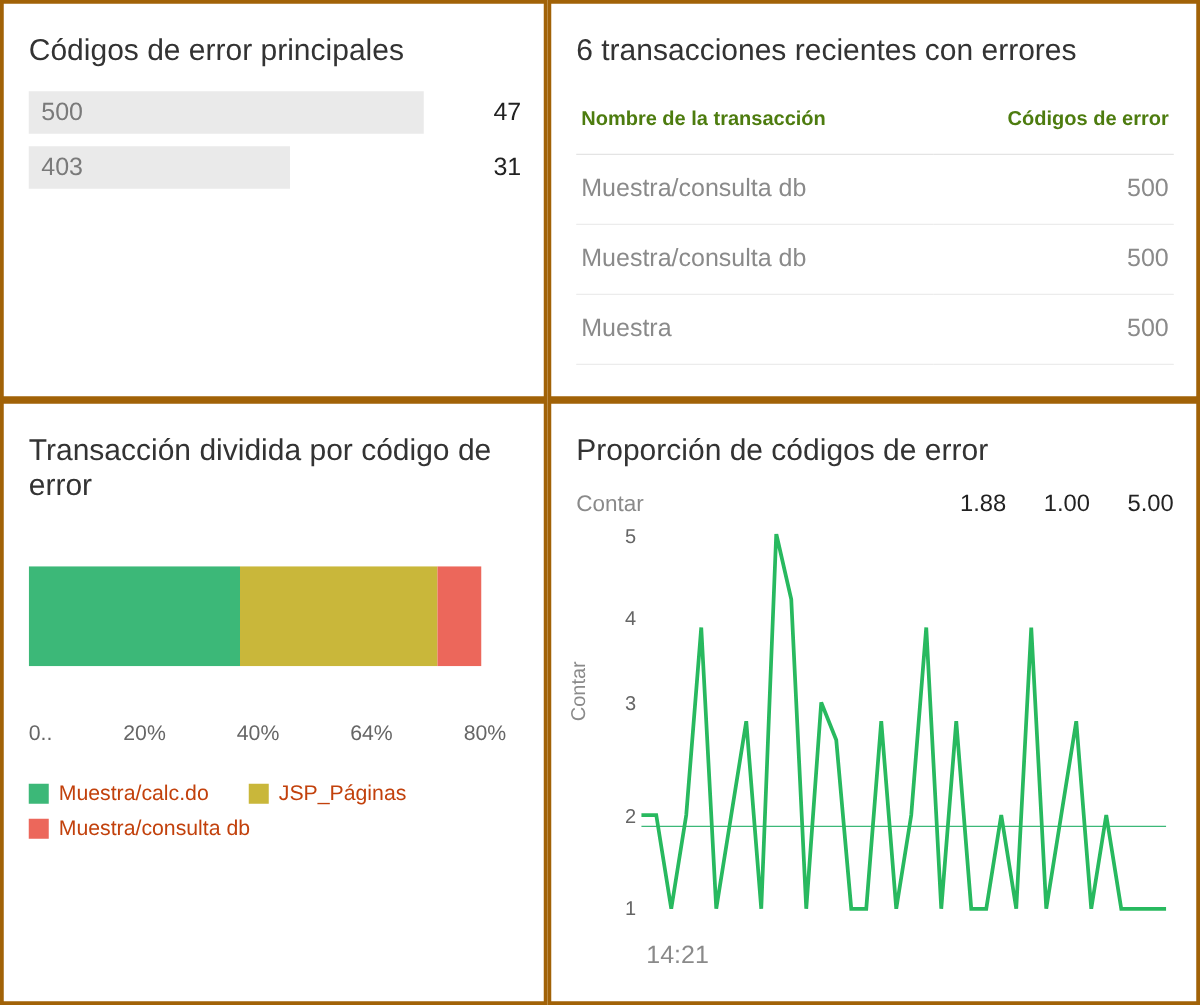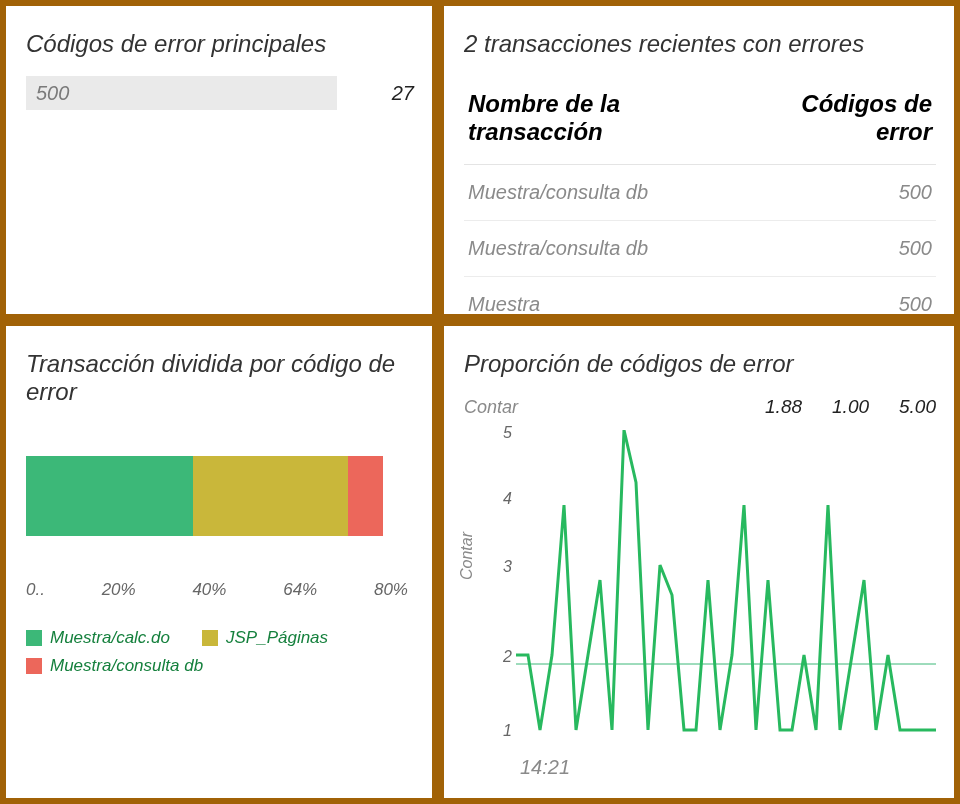--- a/index.html
+++ b/index.html
@@ -13,24 +13,23 @@
     overflow: hidden;
   }
   .grid {
     display: grid;
     grid-template-columns: 438px 522px;
     grid-template-rows: 320px 484px;
     width: 960px;
     height: 804px;
   }
   .panel {
-    border: 6px solid #a16207;
+    border: 3px solid #a16207;
     padding: 18px 18px 18px 20px;
     overflow: hidden;
-    font-style: italic;
   }
   .panel-title {
     font-size: 24px;
     font-weight: 400;
     margin: 6px 0 18px 0;
     color: #333;
   }
   
   .bar-row {
     display: flex;
@@ -58,23 +57,23 @@
     width: 50px;
     text-align: right;
     font-size: 20px;
     font-weight: 500;
     color: #222;
   }
   
   .tbl { width: 100%; border-collapse: collapse; }
   .tbl th {
     text-align: left;
-    font-size: 24px;
+    font-size: 16px;
     font-weight: 600;
-    color: #000000;
+    color: #4d7c0f;
     padding: 14px 4px 18px 4px;
     border-bottom: 1px solid #e4e4e4;
   }
   .tbl th.r, .tbl td.r { text-align: right; }
   .tbl td {
     font-size: 20px;
     color: #8a8a8a;
     padding: 16px 4px;
     border-bottom: 1px solid #ececec;
   }
@@ -94,21 +93,21 @@
     display: flex;
     justify-content: space-between;
     margin-top: 44px;
     font-size: 17px;
     color: #666;
     width: 382px;
   }
   .legend {
     margin-top: 28px;
     font-size: 17px;
-    color: #15803d;
+    color: #c2410c;
   }
   .legend-row { display: flex; gap: 32px; margin-bottom: 8px; }
   .legend-item { display: flex; align-items: center; gap: 8px; }
   .swatch { width: 16px; height: 16px; }
   
   .metric-row {
     display: flex;
     align-items: baseline;
     gap: 30px;
     margin-top: 4px;
@@ -155,27 +154,34 @@
 <div class="grid">
 
   <div class="panel">
     <div class="panel-title">Códigos de error principales</div>
     <div id="top-left-bars">
         <div class="bar-row">
           <div class="bar-track">
             <div class="bar-fill" style="width:92%"></div>
             <div class="bar-label-in">500</div>
           </div>
-          <div class="bar-value">27</div>
+          <div class="bar-value">47</div>
+        </div>
+        <div class="bar-row">
+          <div class="bar-track">
+            <div class="bar-fill" style="width:60.680851063829785%"></div>
+            <div class="bar-label-in">403</div>
+          </div>
+          <div class="bar-value">31</div>
         </div>
       </div>
   </div>
 
   <div class="panel">
-    <div class="panel-title">2 transacciones recientes con errores</div>
+    <div class="panel-title">6 transacciones recientes con errores</div>
     <table class="tbl">
       <thead>
         <tr>
           <th>Nombre de la transacción</th>
           <th class="r">Códigos de error</th>
         </tr>
       </thead>
       <tbody id="tx-body">
           <tr>
             <td>Muestra/consulta db</td>

